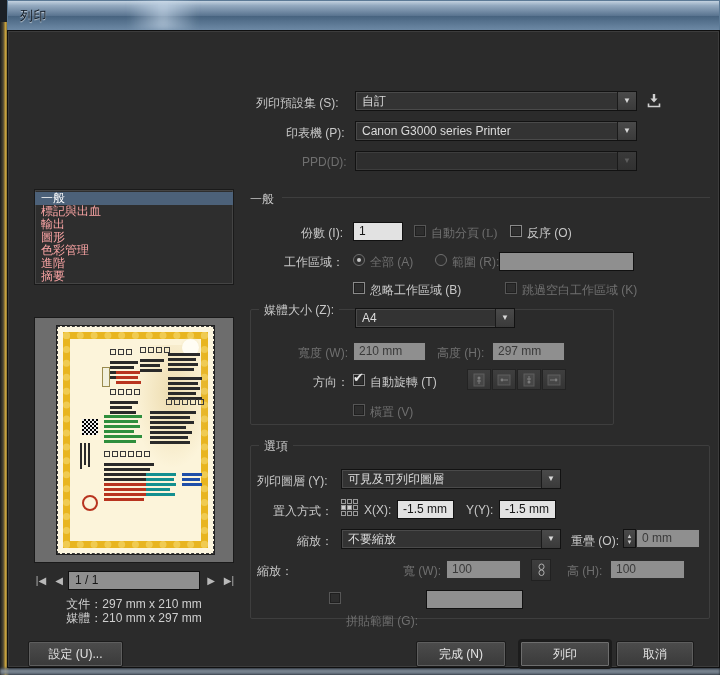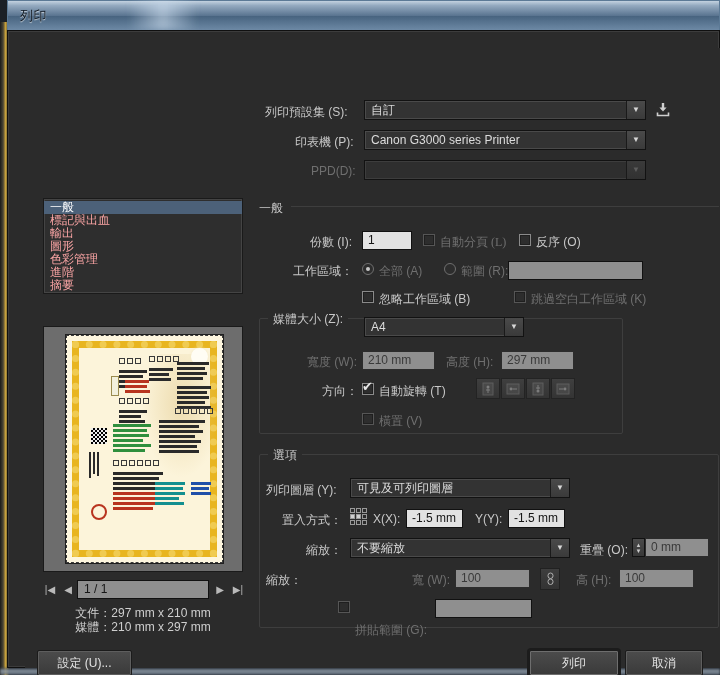--- a/index.html
+++ b/index.html
@@ -53,21 +53,21 @@
   .win-title {
     position:absolute; left:12px; top:6px; font-size:13px; color:#0f1720;
     text-shadow:0 1px 1px rgba(255,255,255,.75); letter-spacing:.5px;
   }
 
   #dialog {
     position:relative; width:713px; height:638px;
     background:#2b2b2b;
     border:1px solid #101010;
     box-shadow:inset 0 0 0 1px #3c3c3c;
-    padding:17px;
+    padding:8px;
   }
   #dialog-inner{
     position:relative; width:695px; height:620px; background:#2b2b2b;
   }
 
   
   .lbl { color:#c8c8c8; font-size:12px; white-space:nowrap; }
   .lbl.dim { color:#6f6f6f; }
 
   .select {
@@ -550,18 +550,19 @@
           </svg>
     </div>
     <div class="lbl dim" style="position:absolute;left:551px;top:524px;">高 (H):</div>
     <div class="input disabled" style="left:594px;top:521px;width:75px;">100</div>
 
     <div class="cb dim" style="left:313px;top:553px;"></div>
     <div class="lbl dim" style="position:absolute;left:330px;top:553px;margin-top:21px;">拼貼範圍 (G):</div>
     <div class="input empty" style="left:410px;top:551px;width:97px;"></div>
 
     <div class="btn" style="left:12px;top:602px;width:95px;height:26px;">設定 (U)...</div>
+    <div class="btn" style="left:400px;top:602px;width:90px;height:26px;">完成 (N)</div>
     <div class="btn default" style="left:504px;top:602px;width:90px;height:26px;">列印</div>
     <div class="btn" style="left:600px;top:602px;width:78px;height:26px;">取消</div>
 
    </div>
   </div>
 </div>
 
 </body></html>

